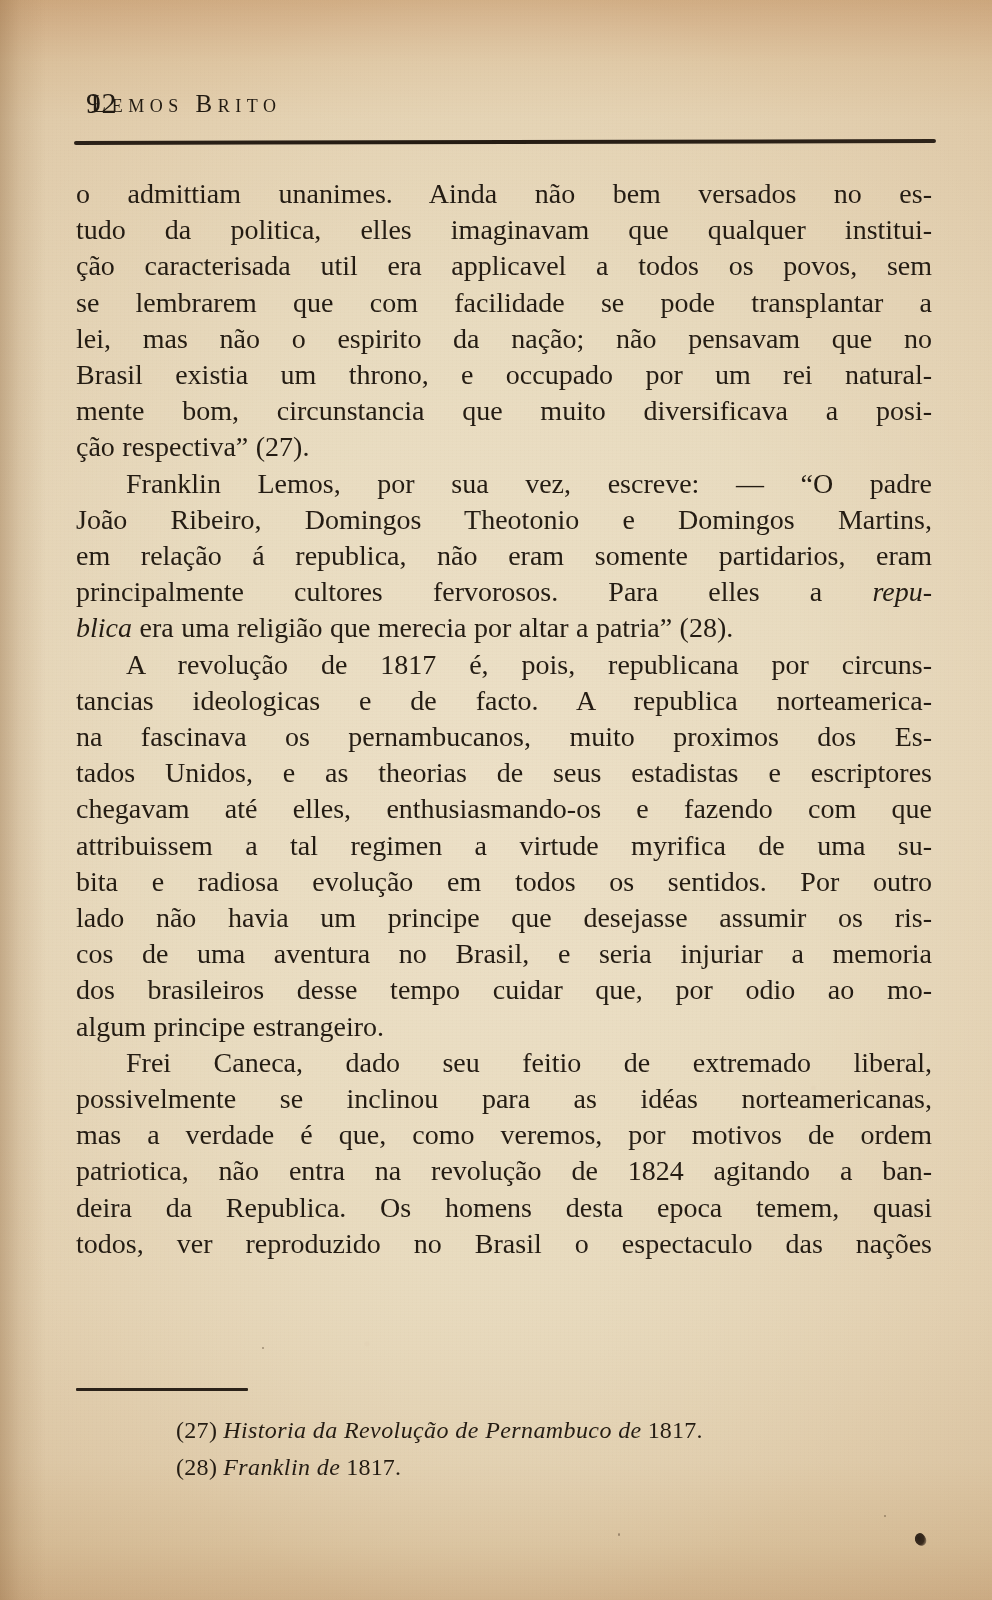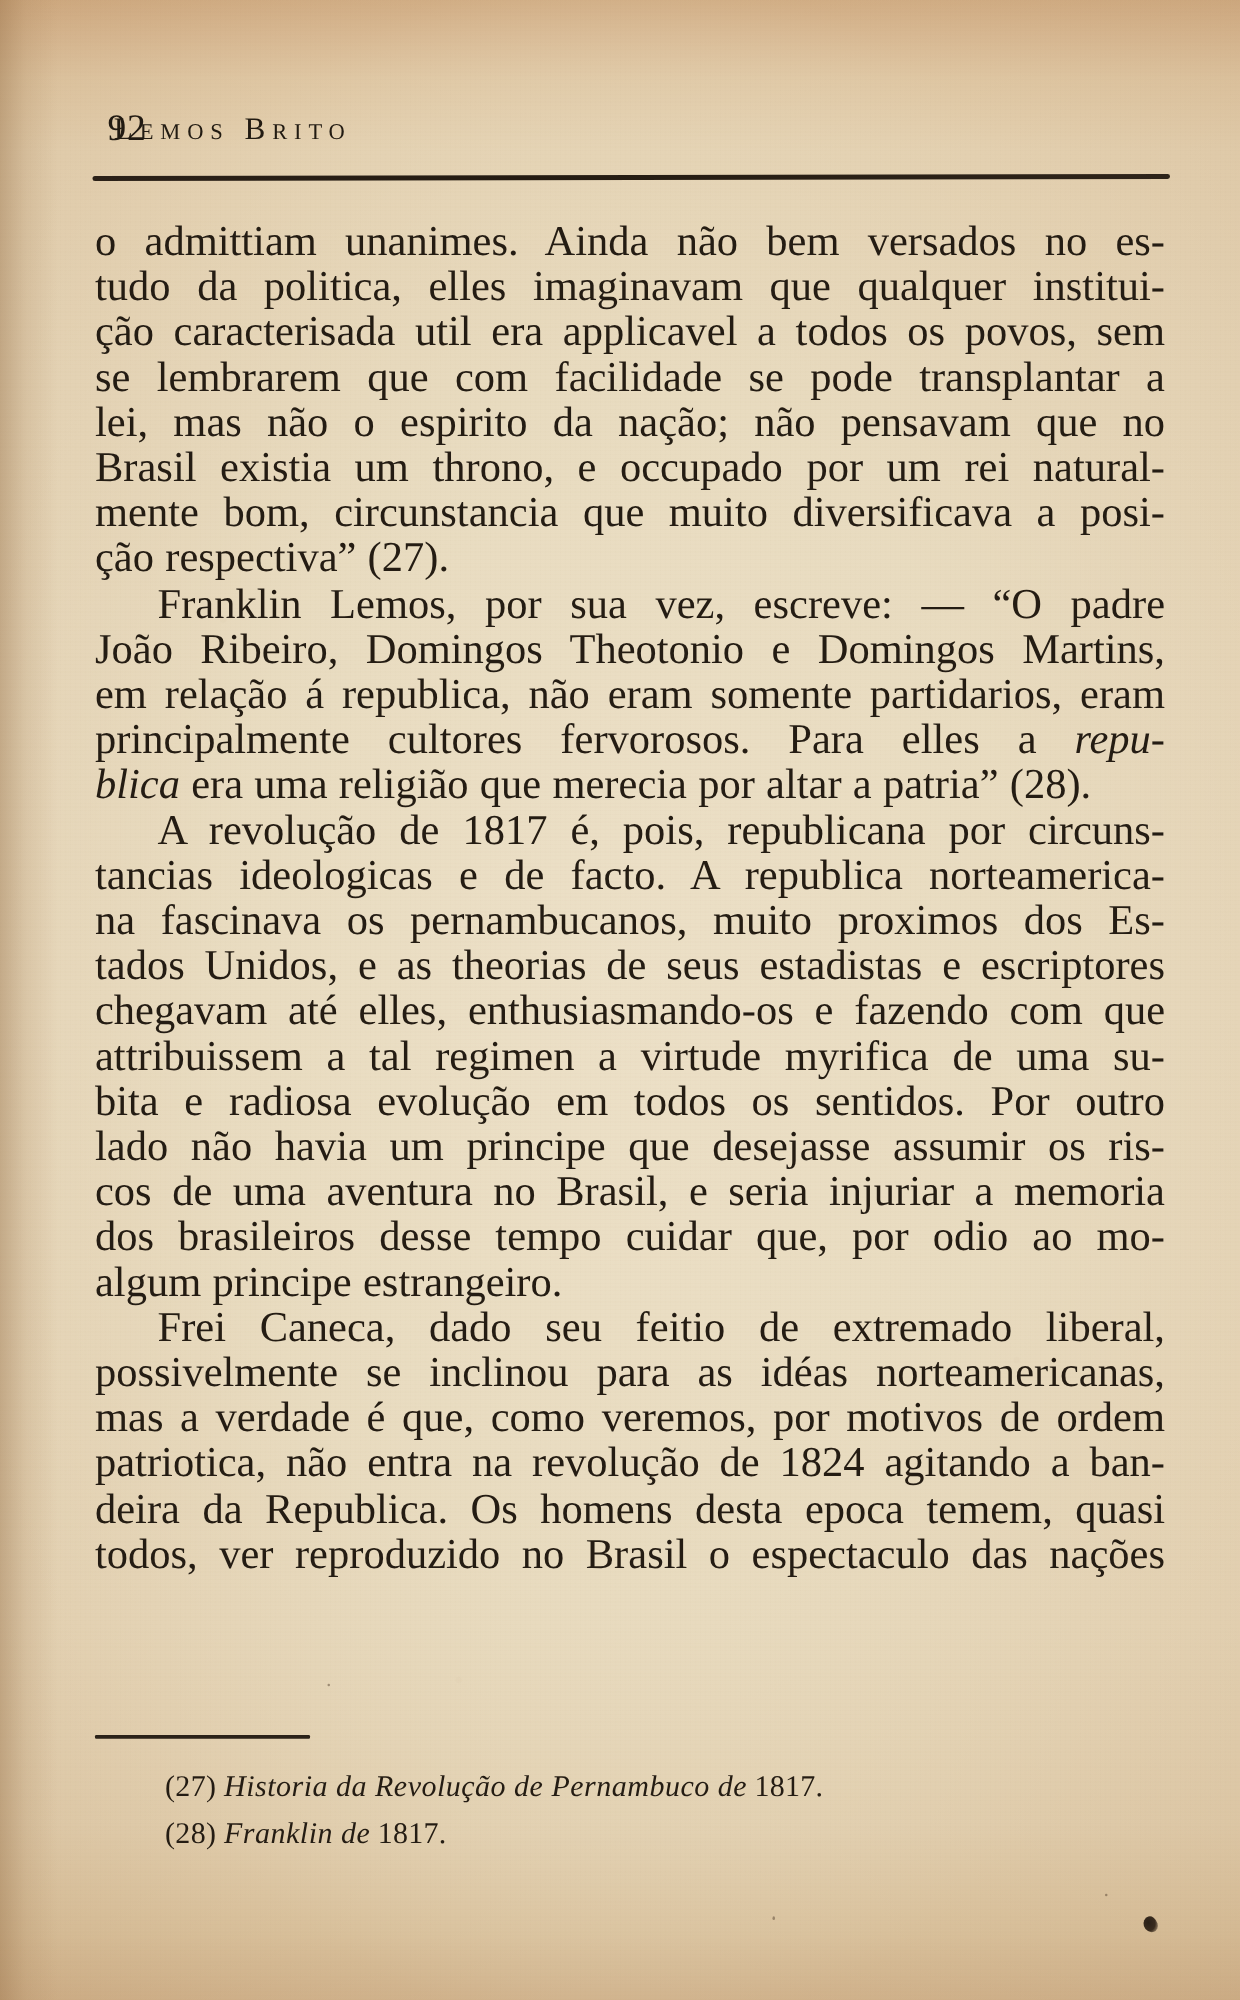--- a/index.html
+++ b/index.html
@@ -109,21 +109,21 @@
 
   
   .body {
     position: absolute;
     top: 176px;
     left: 0;
     width: 856px;
   }
   .body p {
     margin: 0;
-    font-size: 34px;
+    font-size: 28px;
     line-height: 36.2px;
     color: #241c13;
     text-align: justify;
     text-align-last: left;
     -webkit-hyphens: none;
     hyphens: none;
     word-spacing: .5px;
   }
   .body p i {
     font-style: italic;
@@ -159,20 +159,21 @@
   .footnotes .fn {
     font-size: 24px;
     line-height: 37px;
     color: #241c13;
     padding-left: 56px;
     white-space: nowrap;
   }
   .footnotes .fn .num {
     font-style: normal;
     letter-spacing: .3px;
+    margin-left: 44px;
   }
   .footnotes .fn .txt {
     font-style: italic;
     letter-spacing: .4px;
   }
   .footnotes .fn .yr {
     font-style: normal;
     letter-spacing: .2px;
   }
 

